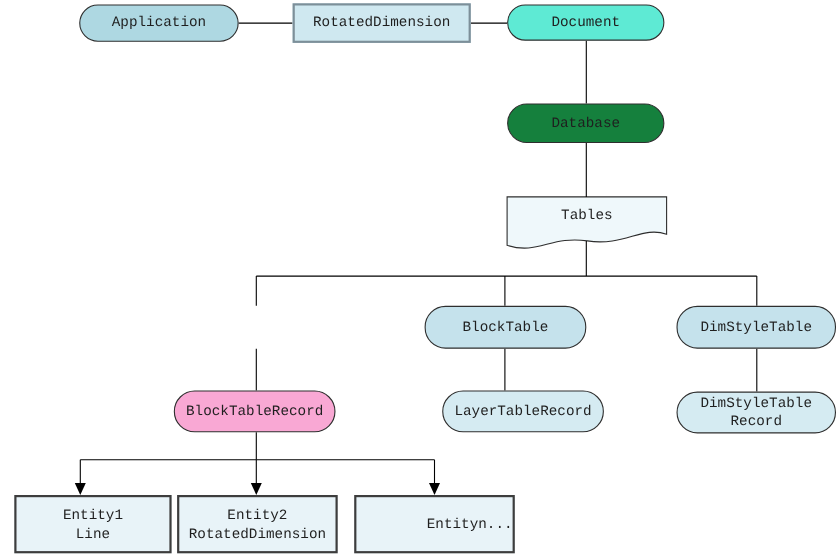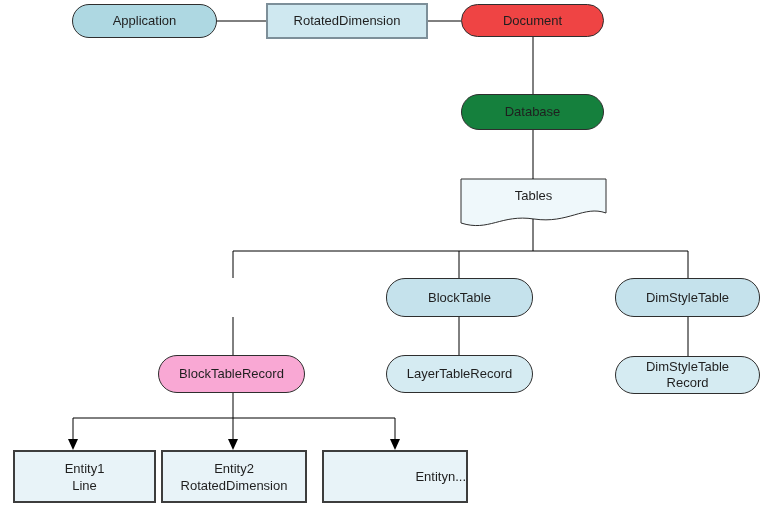--- a/index.html
+++ b/index.html
@@ -1,21 +1,21 @@
 <!DOCTYPE html>
 <html><head>
 <meta charset="utf-8">
 <style>
   html, body { margin: 0; padding: 0; background: #ffffff; }
   #canvas {
     position: relative;
     width: 762px;
     height: 505px;
     background: #ffffff;
-    font-family: Liberation Sans, sans-serif;
+    font-family: Liberation Mono, monospace;
     font-size: 13px;
     color: #1f1f1f;
     overflow: hidden;
   }
   #wires { position: absolute; left: 0; top: 0; width: 762px; height: 505px; }
 
   .node {
     position: absolute;
     display: flex;
     align-items: center;
@@ -27,28 +27,28 @@
   .stadium {
     border: 1px solid #2e2e2e;
     border-radius: 19px;
   }
   .twoline { flex-direction: column; }
 
   
   .n-application   { left: 72px;  top: 4px;   width: 145px; height: 34px; background: #aed8e2; }
   .n-docmanager    { left: 266px; top: 3px;   width: 162px; height: 36px; background: #cfe8f0;
                      border: 2px solid #7d8f99; }
-  .n-document      { left: 461px; top: 4px;   width: 143px; height: 33px; background: #ef4444; }
+  .n-document      { left: 461px; top: 4px;   width: 143px; height: 33px; background: #5eead4; }
   .n-database      { left: 461px; top: 94px;  width: 143px; height: 36px; background: #15803d; }
   .n-tables-label  { left: 461px; top: 179px; width: 145px; height: 34px; background: transparent; }
   .n-blocktable    { left: 160px; top: 278px; width: 146px; height: 39px; background: #c5e2ec; }
   .n-layertable    { left: 386px; top: 278px; width: 147px; height: 39px; background: #c5e2ec; }
   .n-dimstyletable { left: 615px; top: 278px; width: 145px; height: 39px; background: #c5e2ec; }
   .n-blocktablerec { left: 158px; top: 355px; width: 147px; height: 38px; background: #f9a8d4; }
-  .n-layertablerec { left: 386px; top: 355px; width: 147px; height: 38px; background: #d5ebf2; }
+  .n-layertablerec { left: 402px; top: 355px; width: 147px; height: 38px; background: #d5ebf2; }
   .n-dimstylerec   { left: 615px; top: 356px; width: 145px; height: 38px; background: #d5ebf2; }
 
   .entity {
     border: 2px solid #3d3d3d;
     background: #e8f3f8;
     line-height: 17px;
   }
   .n-entity1 { left: 13px;   top: 450px; width: 143px; height: 53px; }
   .n-entity2 { left: 161px; top: 450px; width: 146px; height: 53px; }
   .n-entityn { left: 322px; top: 450px; width: 146px; height: 53px; align-items: flex-end; }

